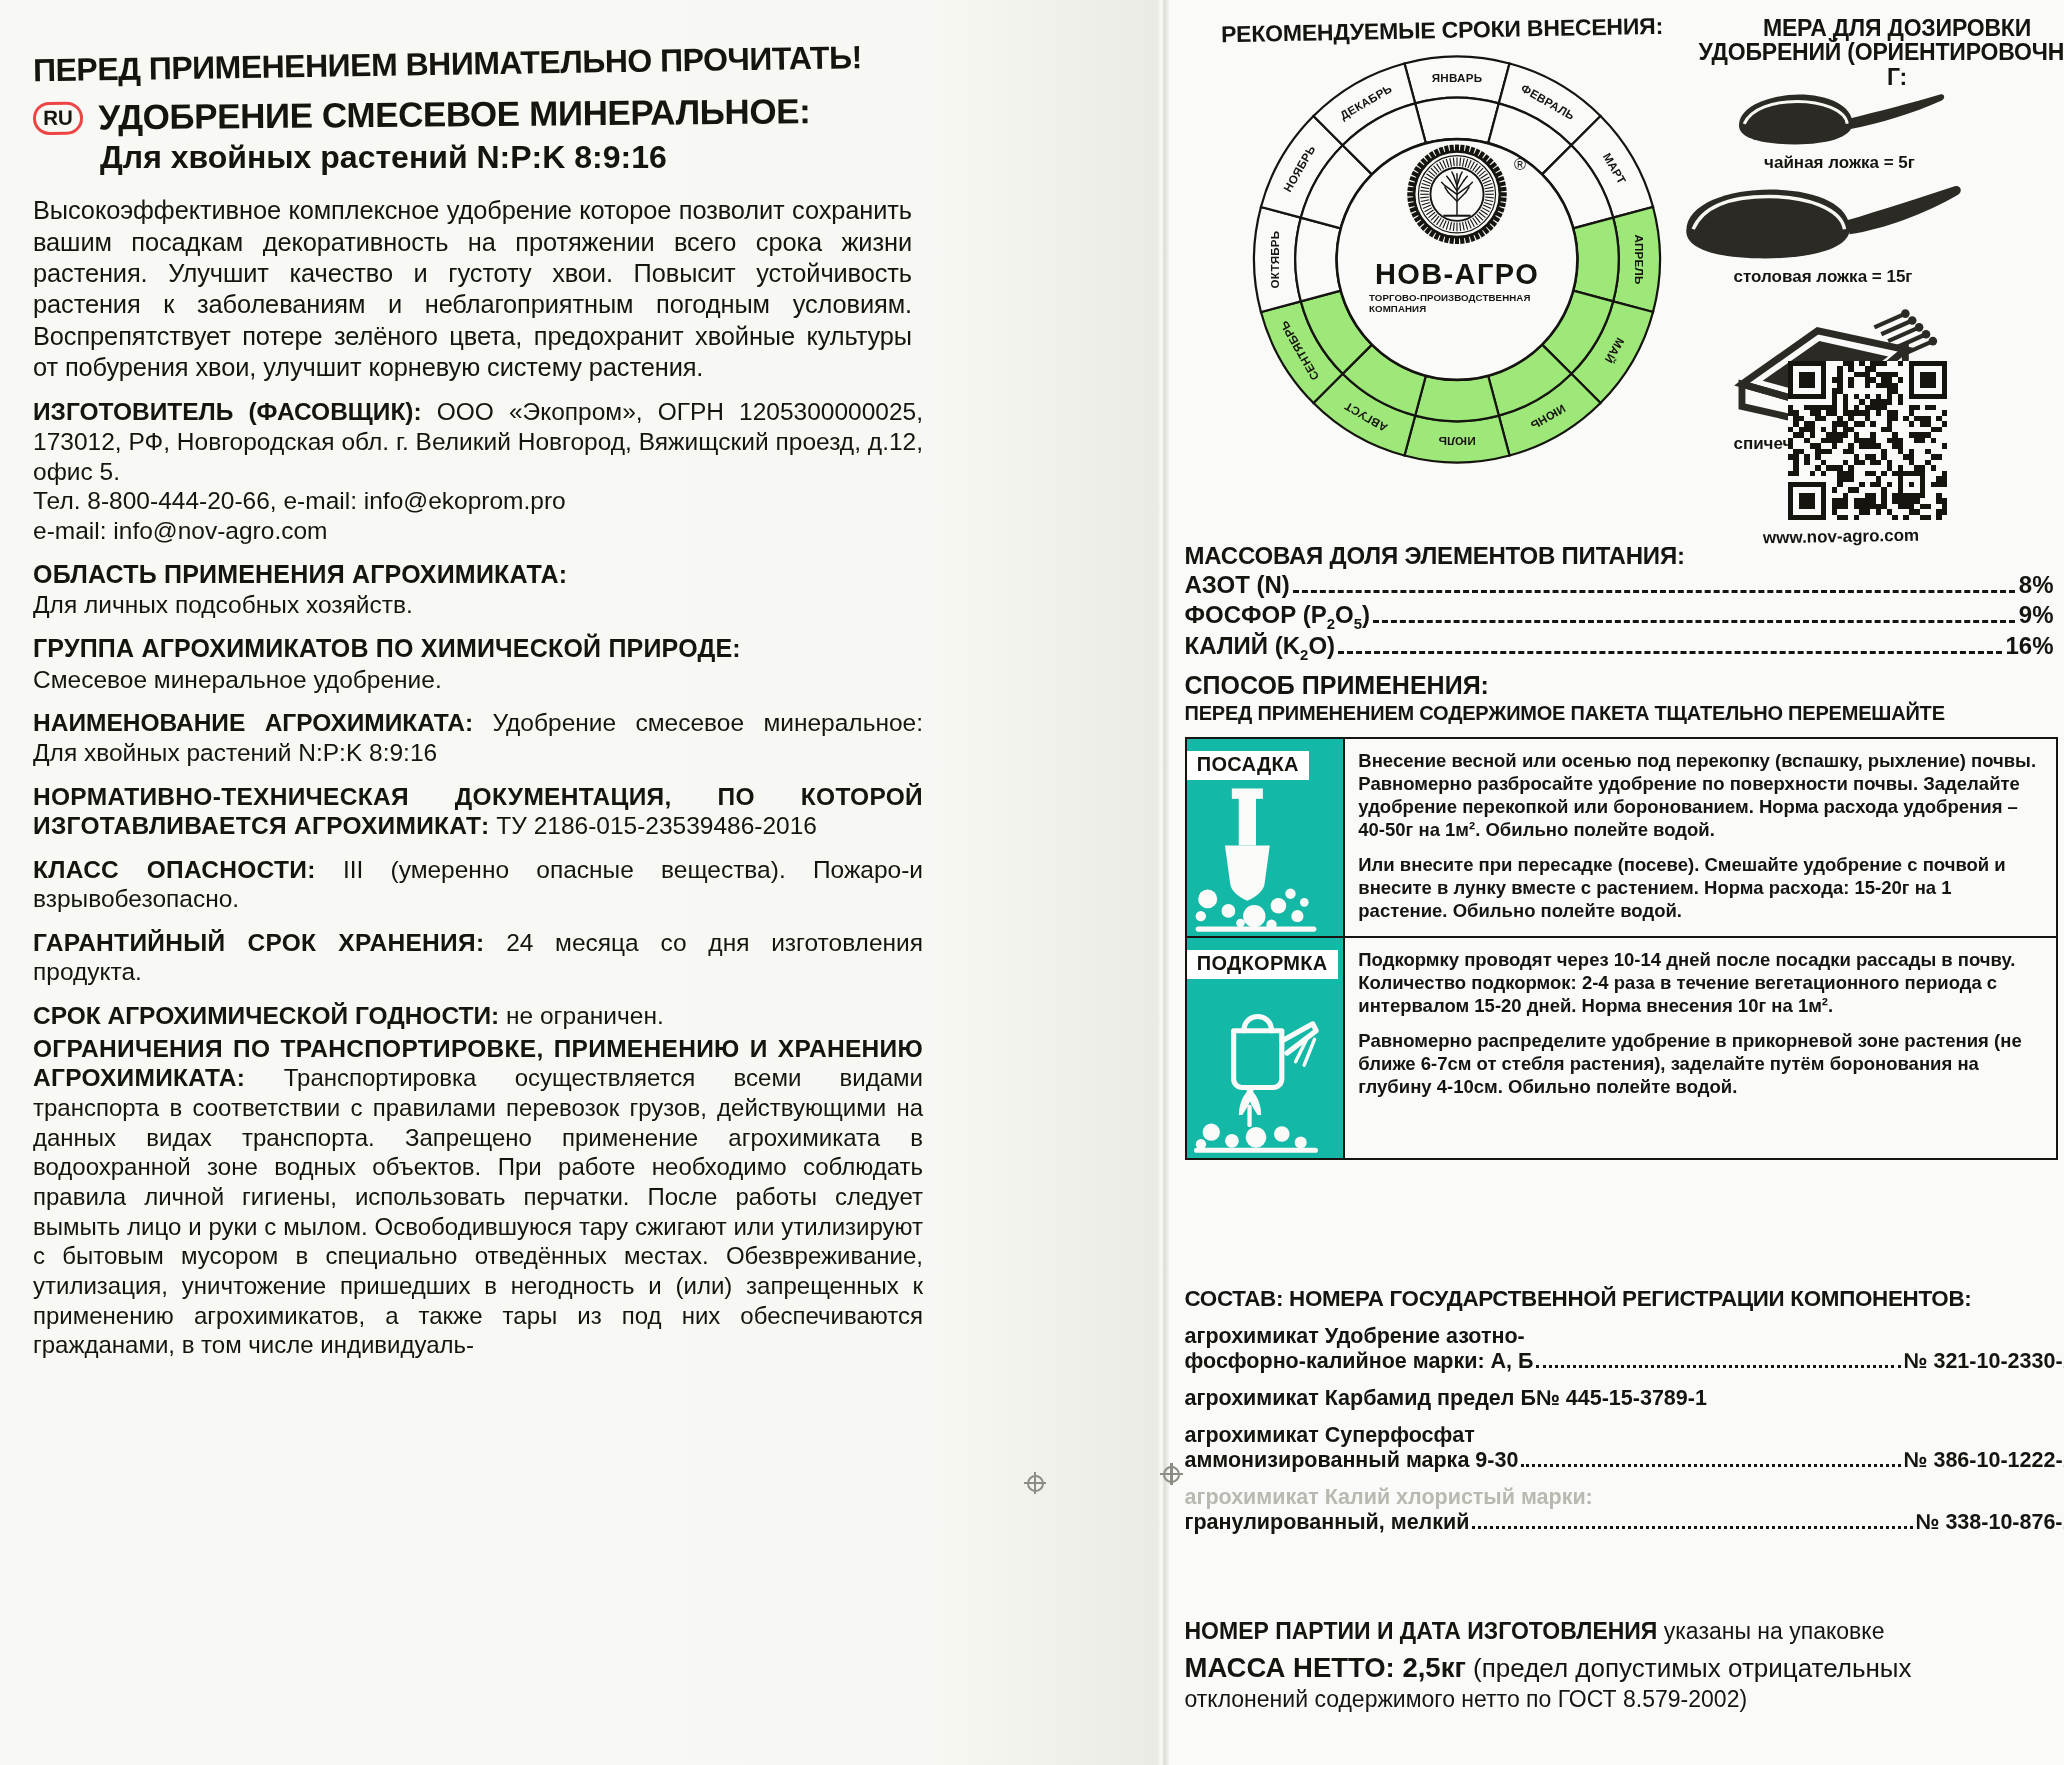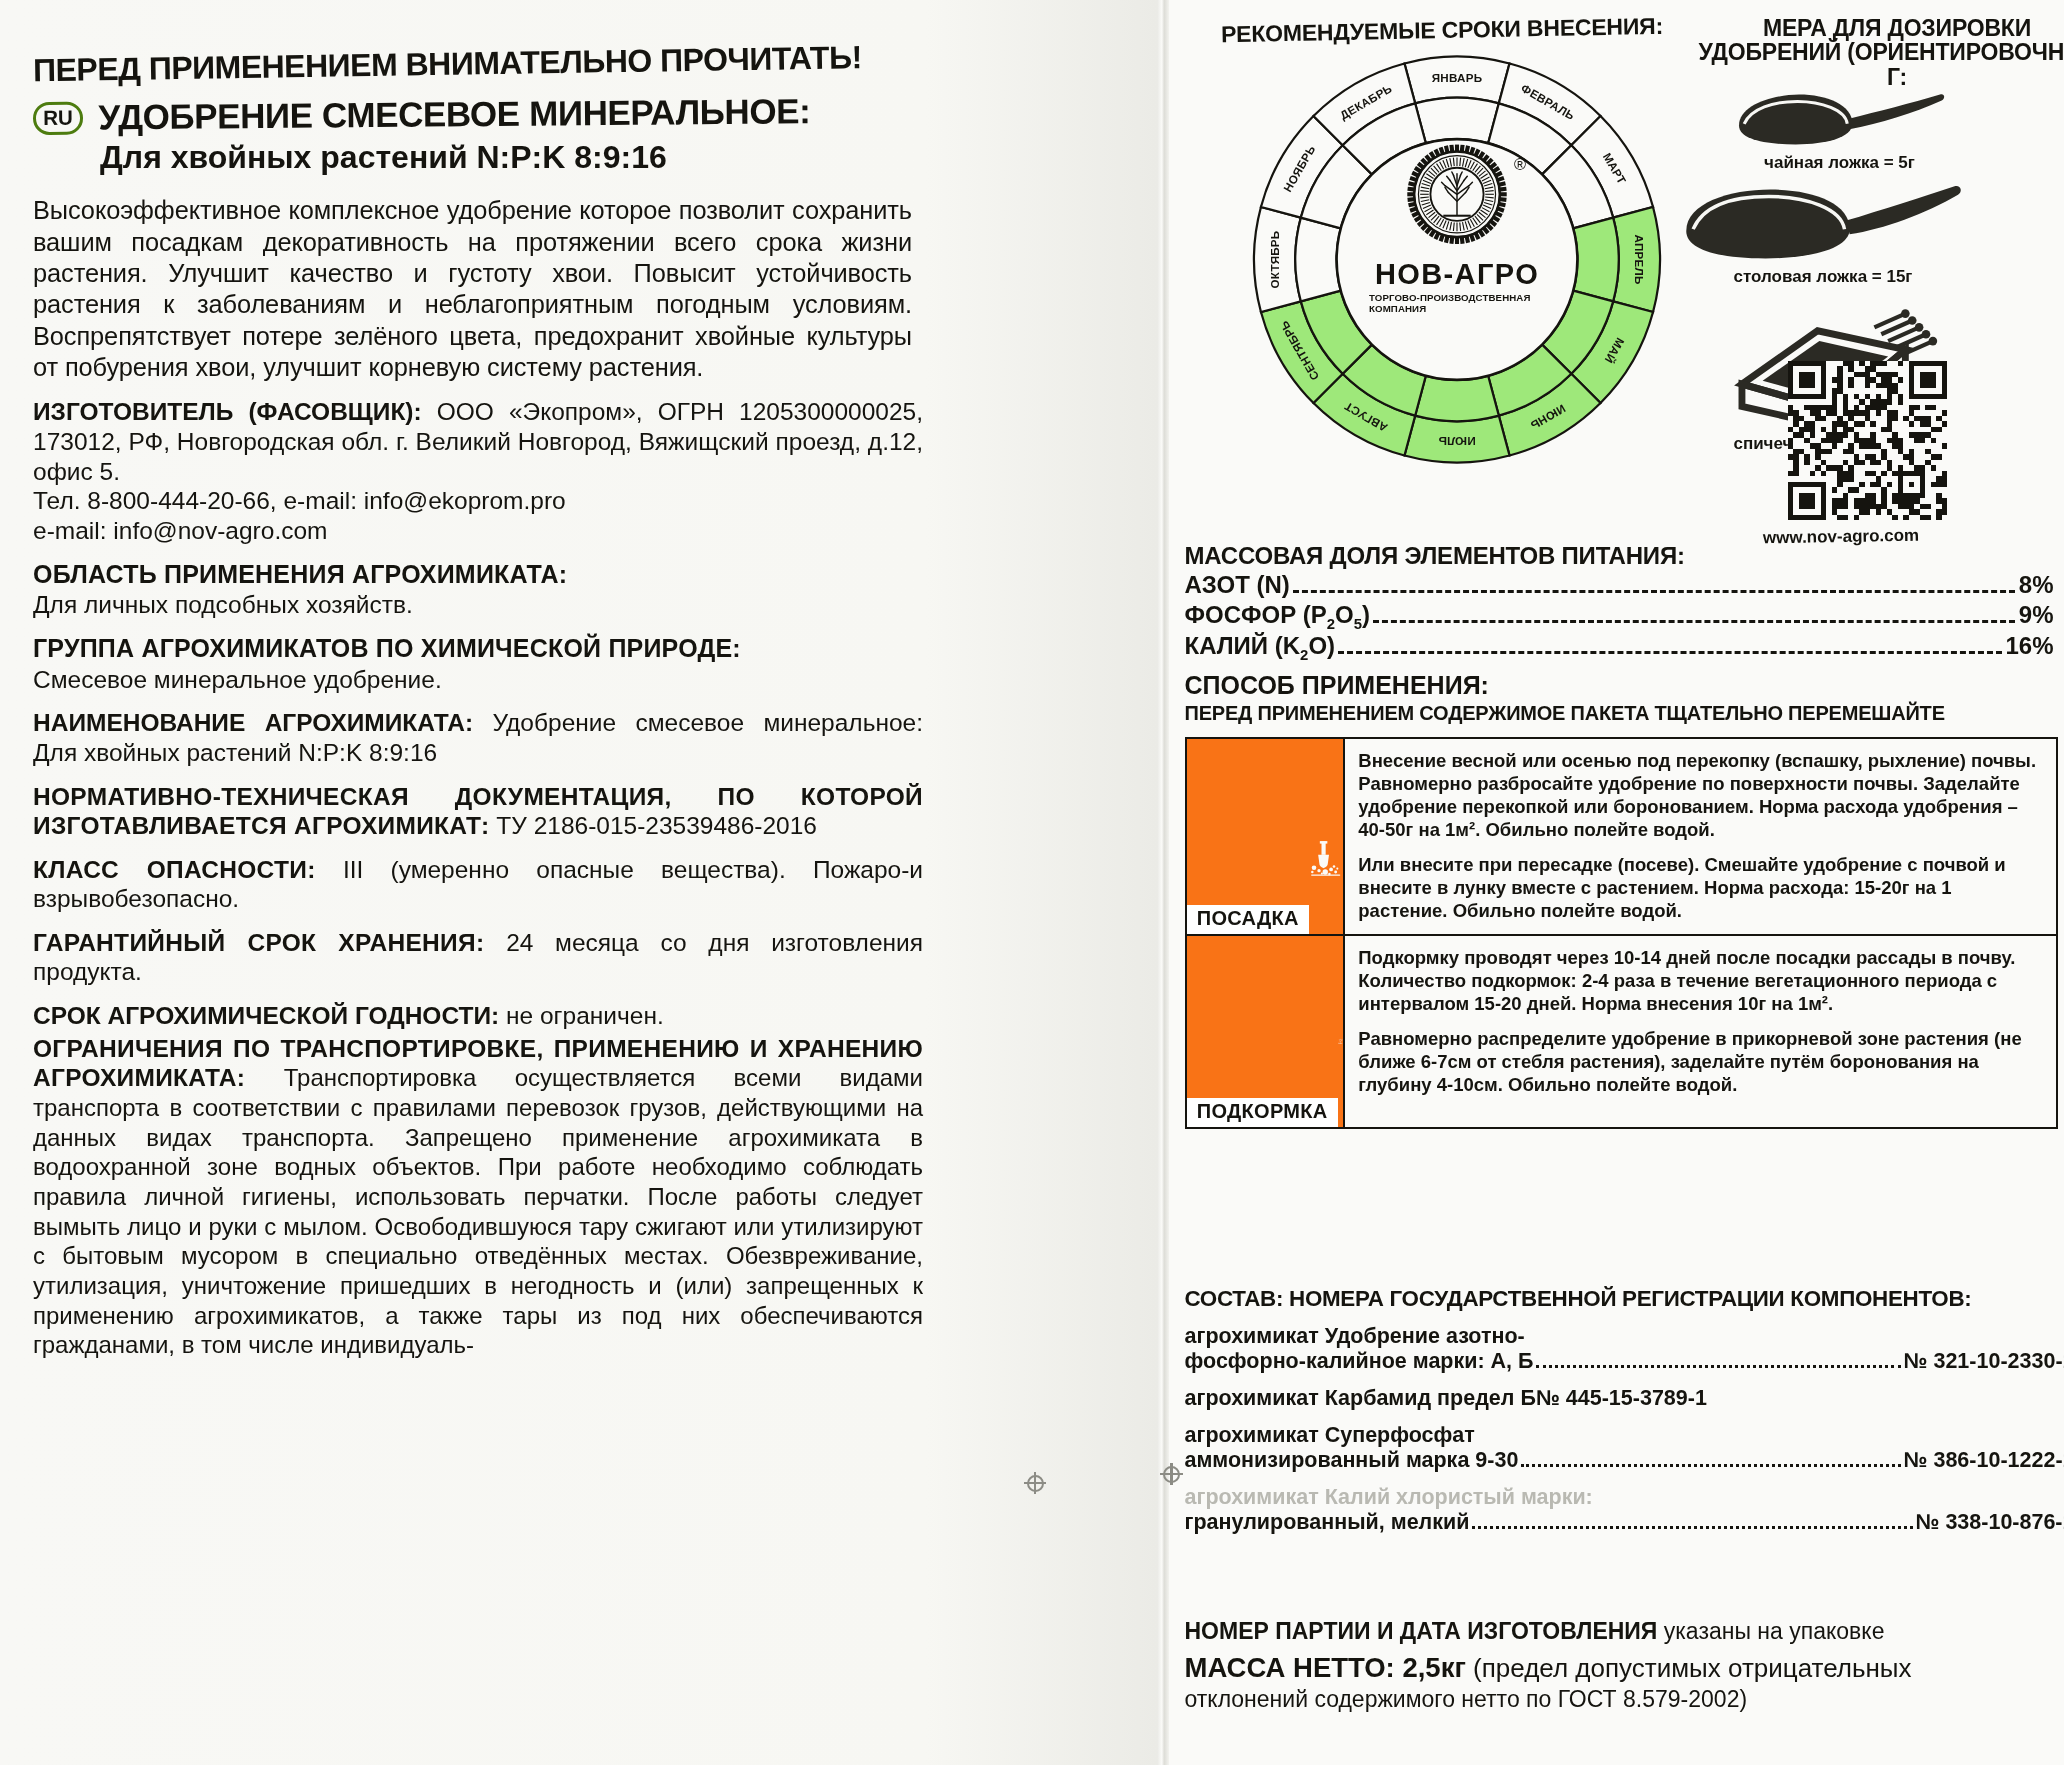--- a/index.html
+++ b/index.html
@@ -34,21 +34,21 @@
 
   .lc-inner{ position:absolute; left:33px; top:0; width:921px; }
 
   .hdr-warn{
     font-weight:bold; font-size:32px; letter-spacing:-0.5px;
     margin-top:45px; transform:rotate(-0.9deg); white-space:nowrap;
     font-stretch:condensed;
   }
   .title-row{ display:flex; align-items:center; gap:15.5px; margin-top:12px; transform:rotate(-0.5deg);}
   .ru-badge{
-    width:50px; height:33px; border:3px solid #4d7c0f; border-radius:16.3px;
+    width:50px; height:33px; border:3px solid #ef4444; border-radius:16.3px;
     display:flex; align-items:center; justify-content:center;
     font-weight:bold; font-size:20.6px; flex:0 0 auto;
   }
   .title-main{ font-weight:bold; font-size:35px; letter-spacing:-0.4px; white-space:nowrap; }
   .title-sub{ font-weight:bold; font-size:32px; margin:5.2px 0 0 67px; white-space:nowrap; }
 
   .intro{
     font-size:25.4px; line-height:1.235; text-align:justify;
     margin-top:19px; width:879px; letter-spacing:-0.1px;
   }
@@ -123,23 +123,23 @@
 
   
   #method{ position:absolute; left:15.5px; top:671px; width:873px;}
   .m-h1{ font-weight:bold; font-size:25px; }
   .m-h2{ font-weight:bold; font-size:20px; margin-top:1.7px; letter-spacing:-0.2px; white-space:nowrap;}
 
   .mtable{ margin-top:12px; border:2.6px solid #15140f; display:flex; flex-direction:column; }
   .mrow{ display:flex; border-bottom:2.6px solid #15140f; }
   .mrow:last-child{ border-bottom:none; }
   .mcell-icon{
-    width:158px; flex:0 0 158px; background:#f97316; color:#fff;
+    width:158px; flex:0 0 158px; background:#14b8a6; color:#fff;
     border-right:2.6px solid #15140f; position:relative;
-    display:flex; flex-direction:row; align-items:flex-end; padding-top:12px;
+    display:flex; flex-direction:column; align-items:flex-start; padding-top:12px;
   }
   .mcell-icon .tagbox{
     background:#fff; color:#15140f; font-weight:bold; font-size:20px;
     padding:2.6px 10.3px 3.4px 10.3px; letter-spacing:0.3px;
   }
   .mcell-text{ padding:11.2px 12px 11.2px 13.8px; font-size:18.5px; line-height:1.24; font-weight:bold;}
   .mcell-text p{ margin:0 0 12px 0; }
   .mcell-text p:last-child{ margin-bottom:0; }
 
   

